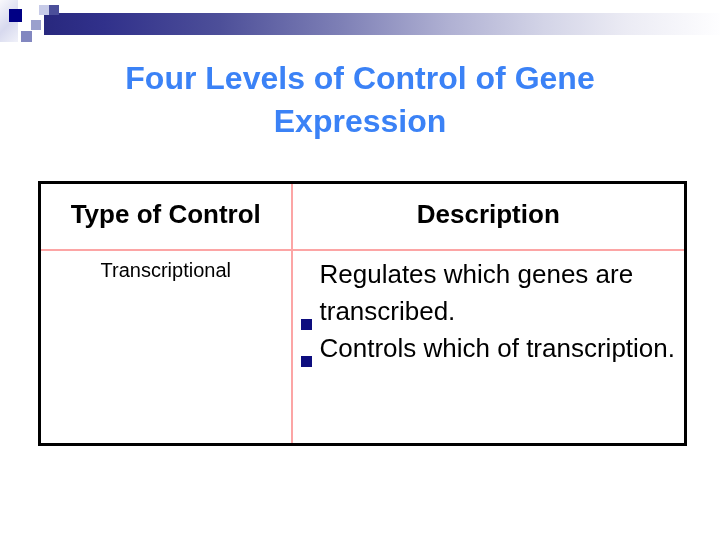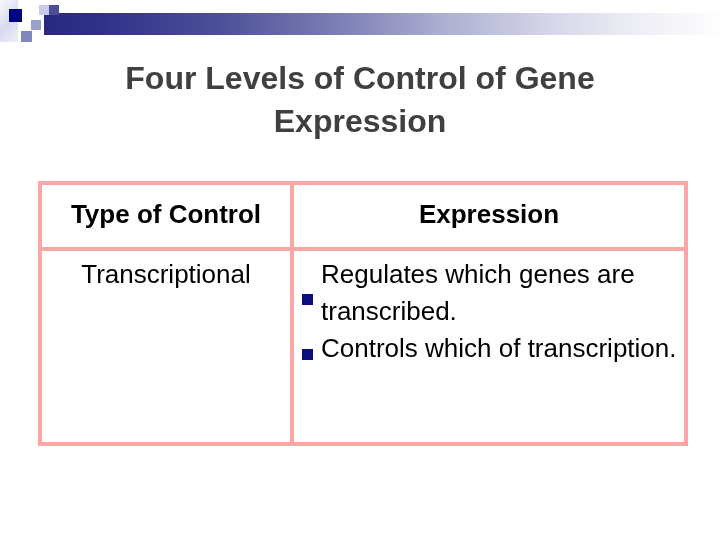--- a/index.html
+++ b/index.html
@@ -28,47 +28,47 @@
   .sq-light  { left: 39px; top: 5px;  width: 10px; height: 10px; background: #c7cbe8; }
   .sq-slate  { left: 49px; top: 5px;  width: 10px; height: 10px; background: #4b4f9a; }
   .sq-mid    { left: 31px; top: 20px; width: 10px; height: 10px; background: #9aa0cd; }
   .sq-violet { left: 21px; top: 31px; width: 11px; height: 11px; background: #8287c0; }
 
   
   .slide-title {
     position: absolute; top: 57px; left: 60px; width: 600px;
     text-align: center;
     font-size: 32px; font-weight: bold; line-height: 43px;
-    color: #404040;
+    color: #3b82f6;
   }
 
   
   table.gene-table {
     position: absolute; left: 38px; top: 181px;
     width: 646px; height: 265px;
     border-collapse: collapse; table-layout: fixed;
     border: 3px solid #000000;
     background: #ffffff;
   }
-  .gene-table th, .gene-table td { border: 4px solid #fca5a5; }
+  .gene-table th, .gene-table td { border: 2px solid #fca5a5; }
   .gene-table tr.hdr { height: 41px; }
   .gene-table tr.r1  { height: 111px; }
   .gene-table tr.r2  { height: 113px; }
   .gene-table th {
     font-size: 26px; font-weight: bold;
     text-align: center; vertical-align: middle;
     padding: 0 0 3px 0;
   }
   td.type-cell {
     text-align: center; vertical-align: top;
-    font-size: 26px; padding-top: 8px;
+    font-size: 20px; padding-top: 8px;
   }
   td.desc-cell { vertical-align: top; padding: 5px 6px 0 8px; }
 
-  .bullet-item { display: flex; align-items: center; }
+  .bullet-item { display: flex; align-items: flex-end; }
   .bullet-item .sq {
     flex: 0 0 11px; width: 11px; height: 11px;
     background: #0d0d7e; margin: 12px 8px 0 0;
   }
   .bullet-item .txt { font-size: 26px; line-height: 37px; }
 </style>
 </head>
 <body>
 
 <div>
@@ -86,21 +86,21 @@
   <div class="slide-title">Four Levels of Control of Gene Expression</div>
 
   <table class="gene-table">
     <colgroup>
       <col style="width:252px">
       <col style="width:394px">
     </colgroup>
     <tbody>
         <tr class="hdr">
       <th>Type of Control</th>
-      <th>Expression</th>
+      <th>Description</th>
     </tr>
     <tr class="r1">
       <td class="type-cell">Transcriptional</td>
       <td class="desc-cell">
         <div class="bullet-item">
           <span class="sq"></span>
           <span class="txt">Regulates which genes are transcribed.</span>
         </div>
         <div class="bullet-item">
           <span class="sq"></span>

